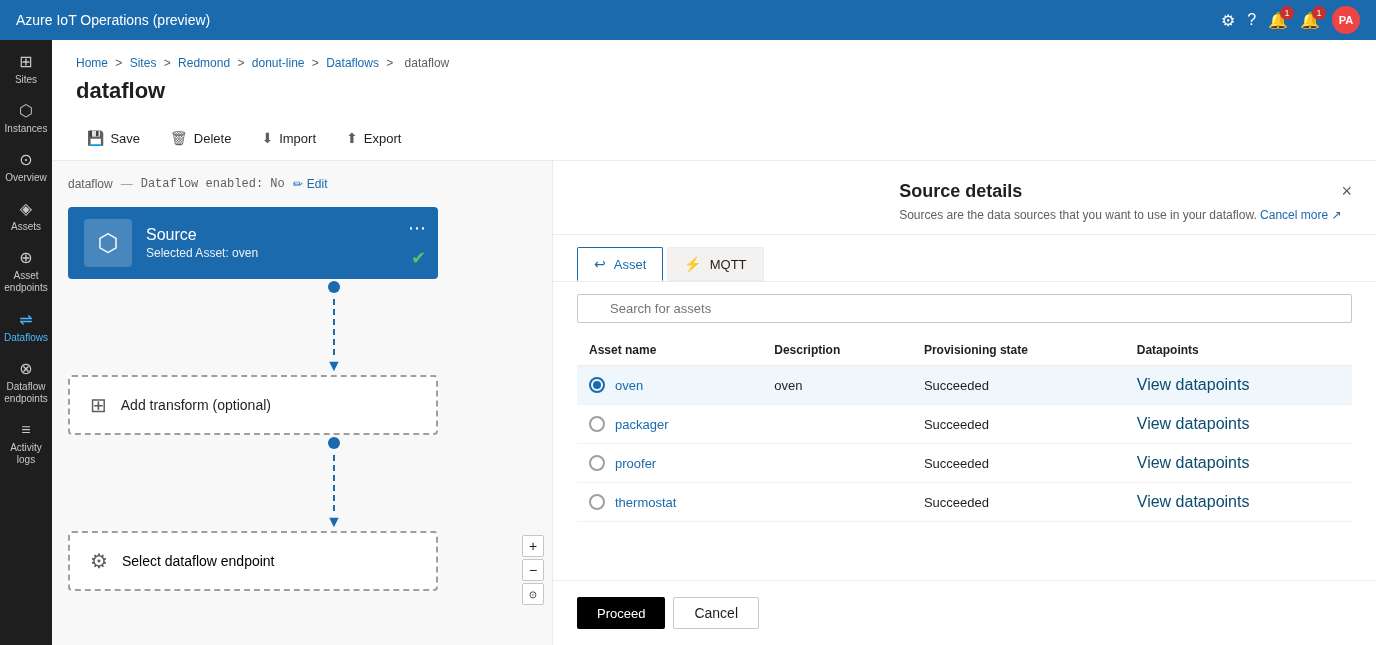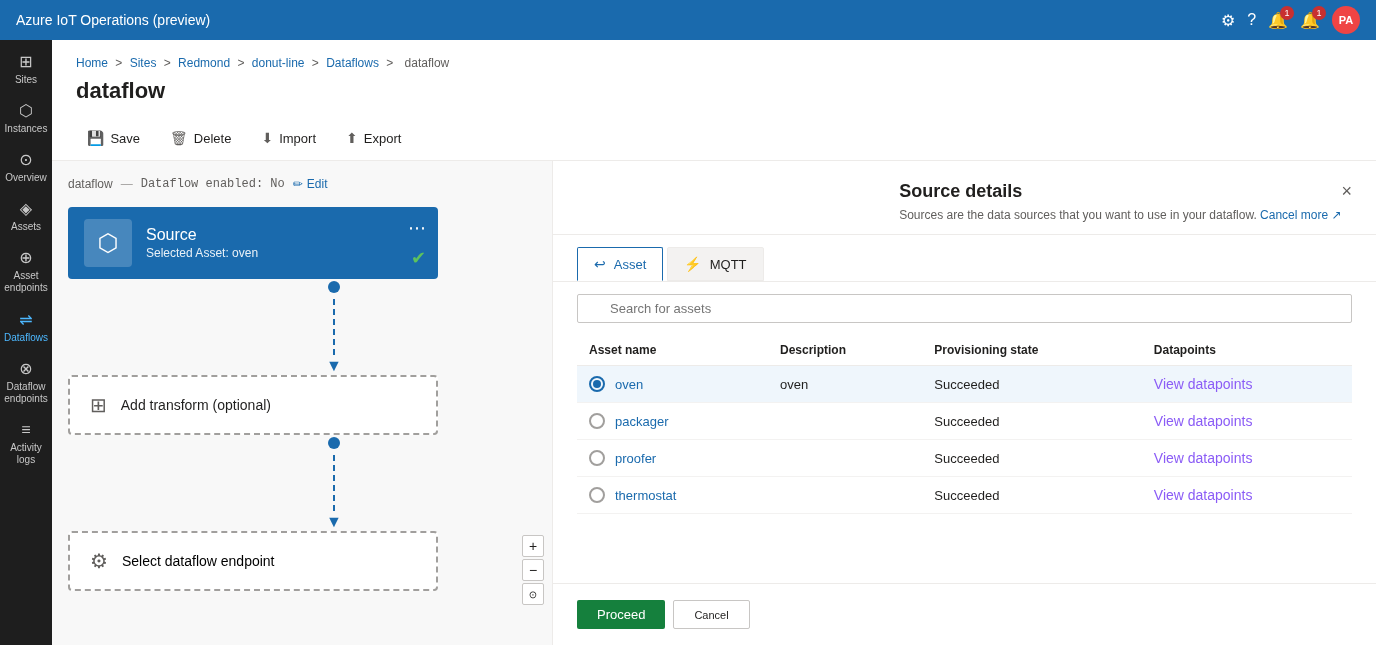--- a/index.html
+++ b/index.html
@@ -199,30 +199,30 @@
     .search-wrapper { position: relative; }
     .search-icon-inner { position: absolute; left: 10px; top: 50%; transform: translateY(-50%); color: #605e5c; font-size: 14px; }
 
     
     .assets-table { flex: 1; overflow-y: auto; padding: 0 24px; }
     .table { width: 100%; border-collapse: collapse; }
     .table th { text-align: left; padding: 8px 12px; font-size: 12px; font-weight: 600; color: #201f1e; border-bottom: 1px solid #edebe9; }
     .table td { padding: 10px 12px; font-size: 13px; color: #201f1e; border-bottom: 1px solid #f3f2f1; vertical-align: middle; }
     .table tr.selected td { background: #eff6fc; }
     .asset-link { color: #1a6aad; text-decoration: none; cursor: pointer; }
-    .view-datapoints { color: #8b5cf6; text-decoration: none; cursor: pointer; font-size: 14px; }
+    .view-datapoints { color: #0c4a6e; text-decoration: none; cursor: pointer; font-size: 16px; }
     .radio-btn { width: 16px; height: 16px; border-radius: 50%; border: 2px solid #1a6aad; display: inline-flex; align-items: center; justify-content: center; cursor: pointer; flex-shrink: 0; }
     .radio-btn.checked::after { content: ''; width: 8px; height: 8px; border-radius: 50%; background: #1a6aad; }
     .radio-btn:not(.checked) { border-color: #a19f9d; }
     .first-col { display: flex; align-items: center; gap: 10px; }
 
     
     .details-footer { padding: 16px 24px; border-top: 1px solid #edebe9; display: flex; gap: 8px; flex-shrink: 0; }
-    .btn-primary { background: #15803d; color: white; border: none; padding: 7px 20px; border-radius: 2px; cursor: pointer; font-size: 13px; font-weight: 500; }
-    .btn-secondary { background: white; color: #201f1e; border: 1px solid #c8c6c4; padding: 7px 20px; border-radius: 2px; cursor: pointer; font-size: 11px; }
+    .btn-primary { background: #000000; color: white; border: none; padding: 7px 20px; border-radius: 2px; cursor: pointer; font-size: 13px; font-weight: 500; }
+    .btn-secondary { background: white; color: #201f1e; border: 1px solid #c8c6c4; padding: 7px 20px; border-radius: 2px; cursor: pointer; font-size: 14px; }
 
     .status-succeeded { color: #201f1e; }
   </style>
 </head>
 <body>
 
 <div class="top-nav">
   <span class="top-nav-title">Azure IoT Operations (preview)</span>
   <div class="top-nav-icons">
     <span class="top-nav-icon">⚙</span>

